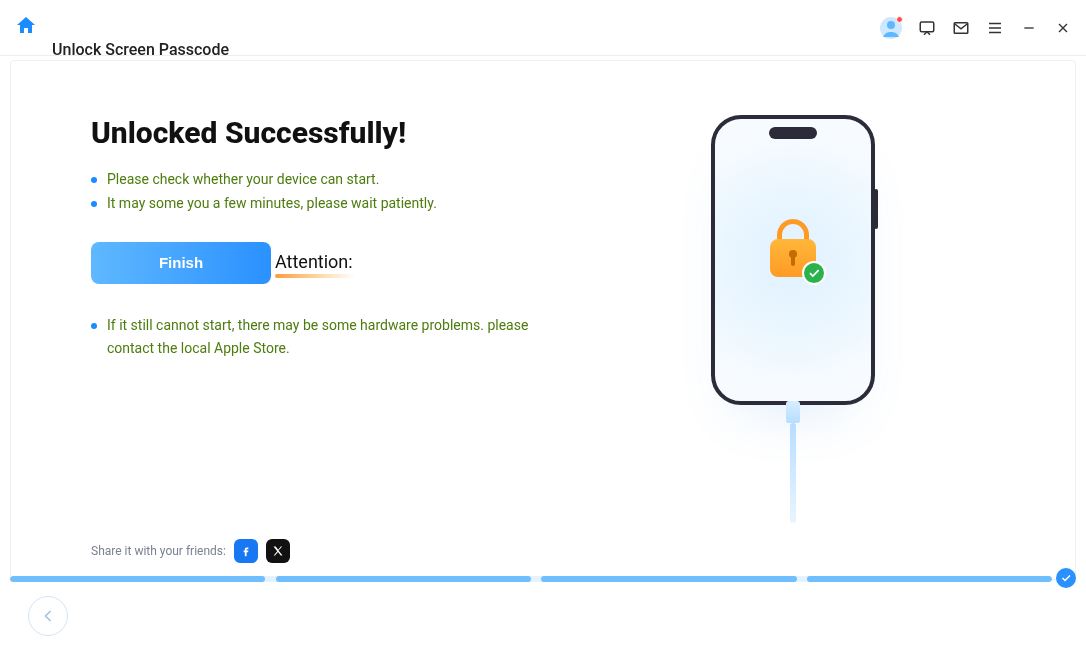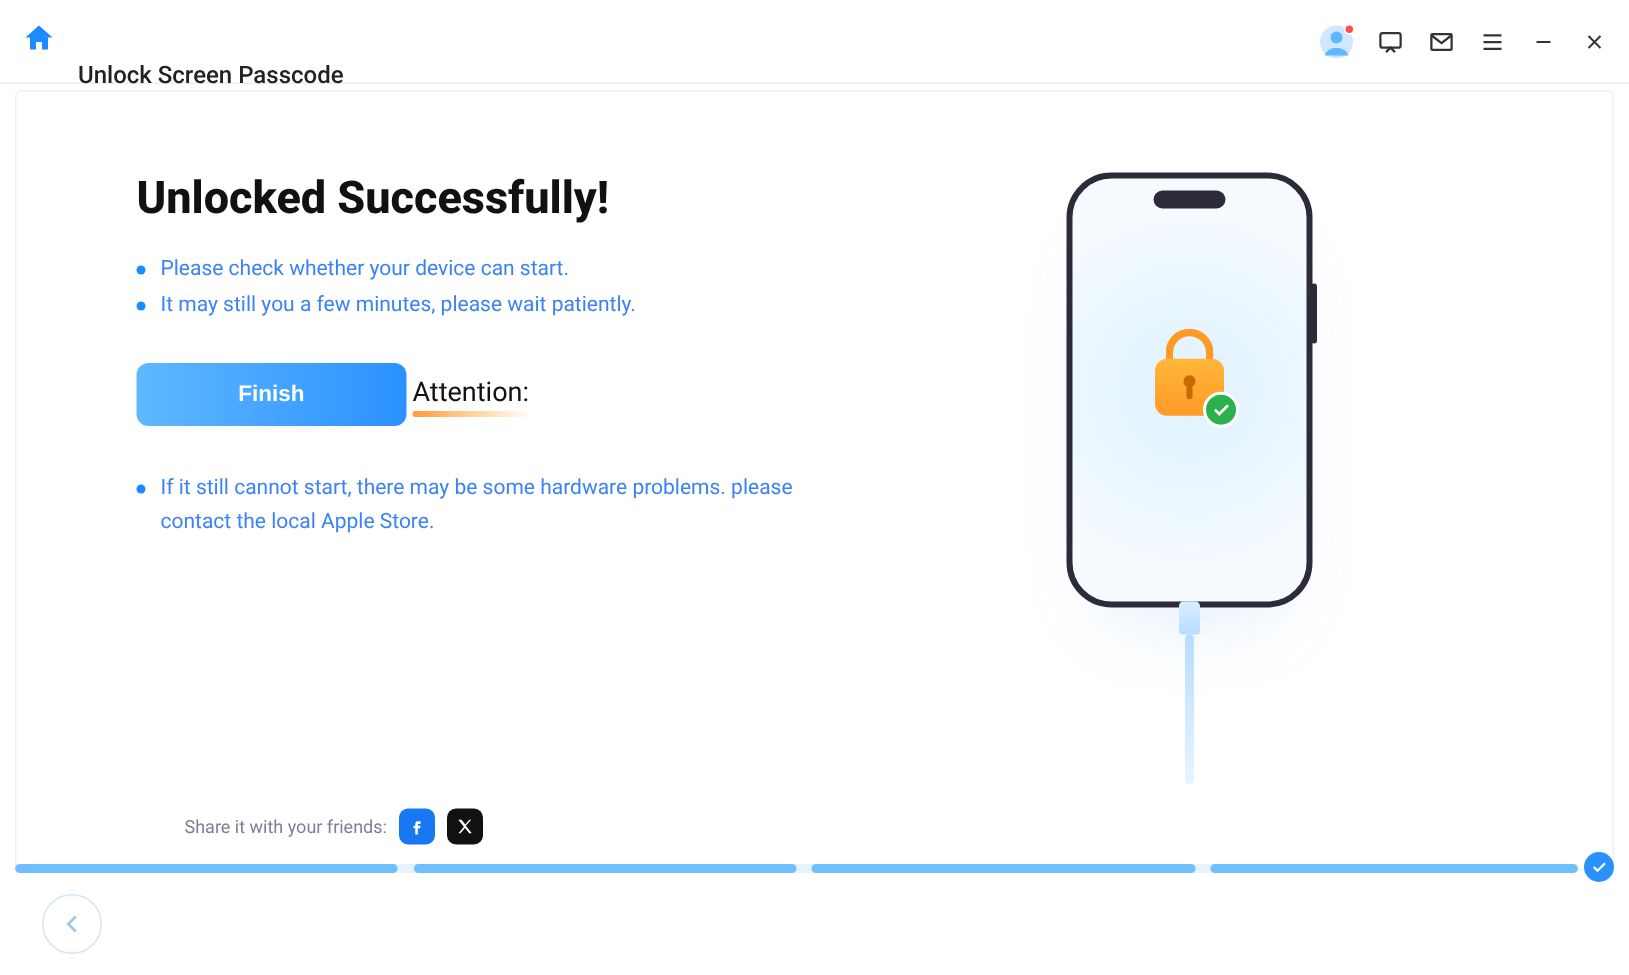--- a/index.html
+++ b/index.html
@@ -30,31 +30,31 @@
     top: 60px; left: 10px; right: 10px;
     height: 520px;
     border: 1px solid #eef1f4;
     border-radius: 4px;
     padding: 54px 48px 20px 80px;
     display: flex;
   }
   .left-col { flex: 1; max-width: 520px; }
   .heading { font-size: 30px; font-weight: 800; color: #111; margin-bottom: 18px; }
   .bullets { list-style: none; margin-bottom: 26px; }
-  .bullets li { position: relative; padding-left: 16px; font-size: 14px; color: #3b82f6; line-height: 1.7; }
+  .bullets li { position: relative; padding-left: 16px; font-size: 14px; color: #4d7c0f; line-height: 1.7; }
   .bullets li::before { content:""; position:absolute; left:0; top:9px; width:6px; height:6px; background:#1b8cff; border-radius:50%; }
   .finish-btn {
     width: 180px; height: 42px; border:none; border-radius: 8px;
     background: linear-gradient(90deg,#5fb8ff,#2a91ff);
     color:#fff; font-size:15px; font-weight:700; cursor:pointer;
     margin-bottom: 30px;
   }
   .attention-head { font-size: 18px; font-weight: 400; color:#111; display:inline-block; position:relative; padding-bottom:4px; margin-bottom:12px;}
   .attention-head::after{ content:""; position:absolute; left:0; bottom:-2px; width:80px; height:4px; background: linear-gradient(90deg,#ff9a3d,#ffd39a,#fff); border-radius:2px;}
-  .share-row { position:absolute; left:80px; bottom:16px; display:flex; align-items:center; gap:8px;margin-left:32px; }
+  .share-row { position:absolute; left:80px; bottom:16px; display:flex; align-items:center; gap:8px; }
   .share-label { font-size:12px; color:#7a8193; }
   .social-btn { width:24px; height:24px; border-radius:6px; display:flex; align-items:center; justify-content:center; cursor:pointer;}
   .fb { background:#1877F2; color:#fff; }
   .x { background:#111; color:#fff; }
   .right-col { flex: 1; display:flex; align-items:flex-start; justify-content:center; }
   .phone {
     width: 164px; height: 290px; border: 4px solid #2b2b3a; border-radius: 30px;
     background: radial-gradient(circle at 50% 50%, #dff1ff 0%, #ecf7ff 50%, #f7fbff 80%);
     position: relative;
     box-shadow: 0 30px 60px -30px rgba(60,140,220,.2);
@@ -123,21 +123,21 @@
         </svg>
     </span>
   </div>
 </div>
 
 <div class="main">
   <div class="left-col">
     <h1 class="heading">Unlocked Successfully!</h1>
     <ul class="bullets">
       <li>Please check whether your device can start.</li>
-      <li>It may still you a few minutes, please wait patiently.</li>
+      <li>It may some you a few minutes, please wait patiently.</li>
     </ul>
     <button class="finish-btn">Finish</button>
 
     <div class="attention-head">Attention:</div>
     <ul class="bullets">
       <li>If it still cannot start, there may be some hardware problems. please contact the local Apple Store.</li>
     </ul>
   </div>
 
   <div class="right-col">

